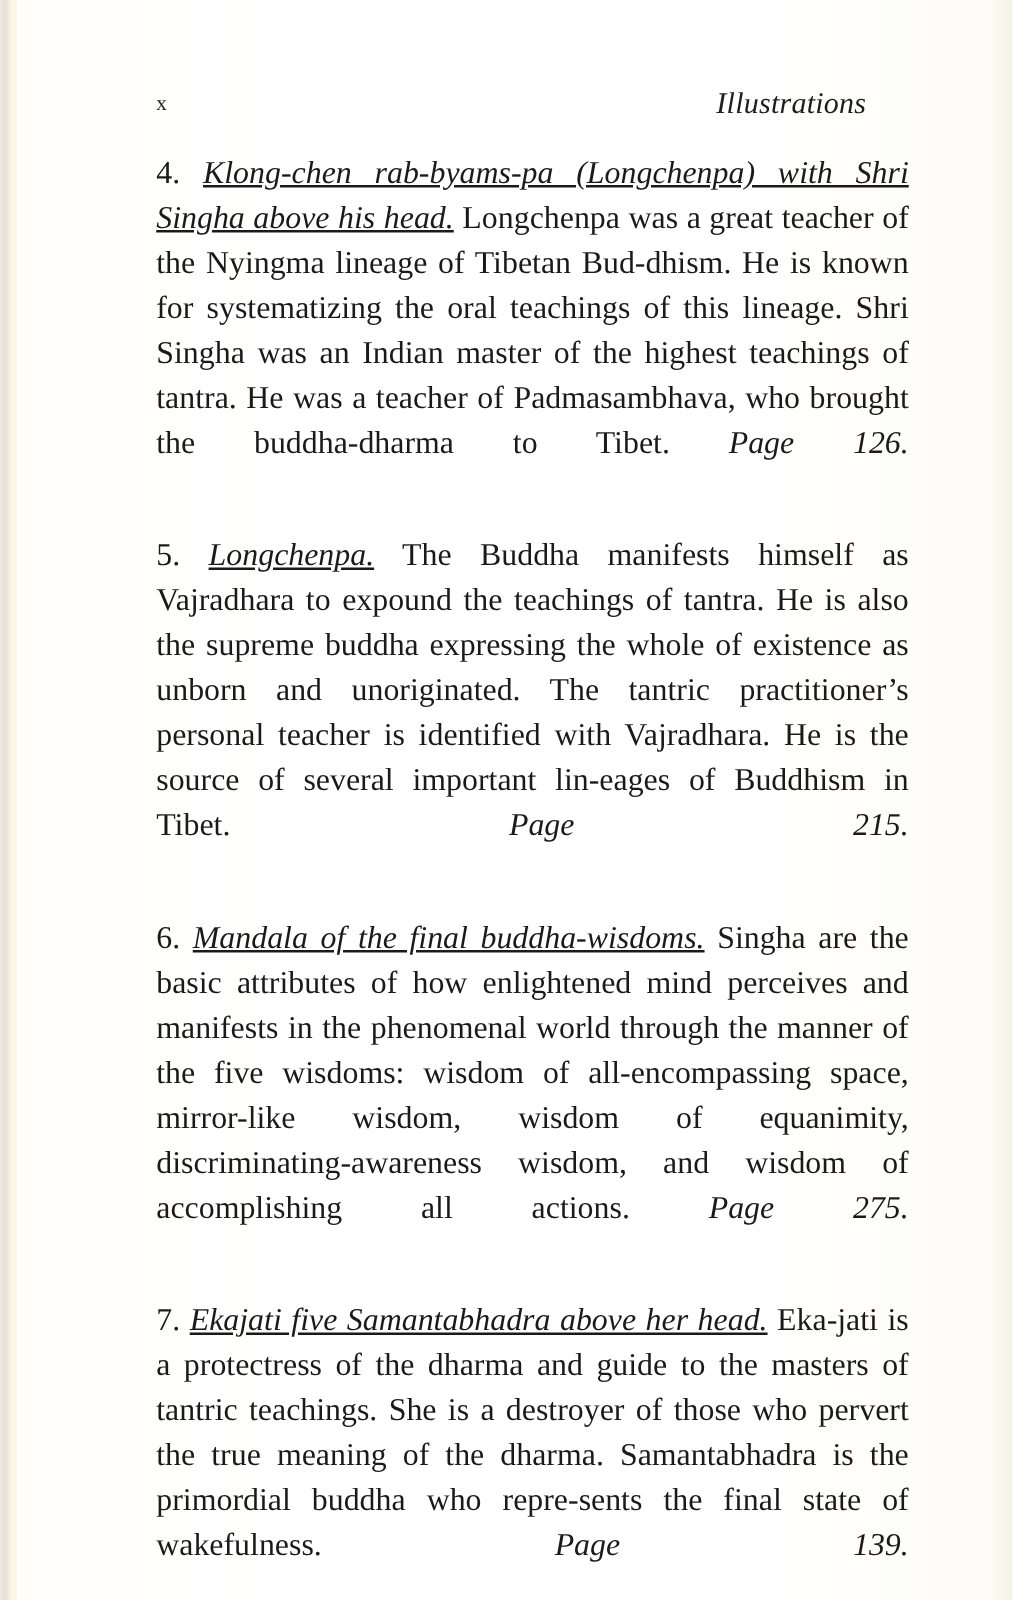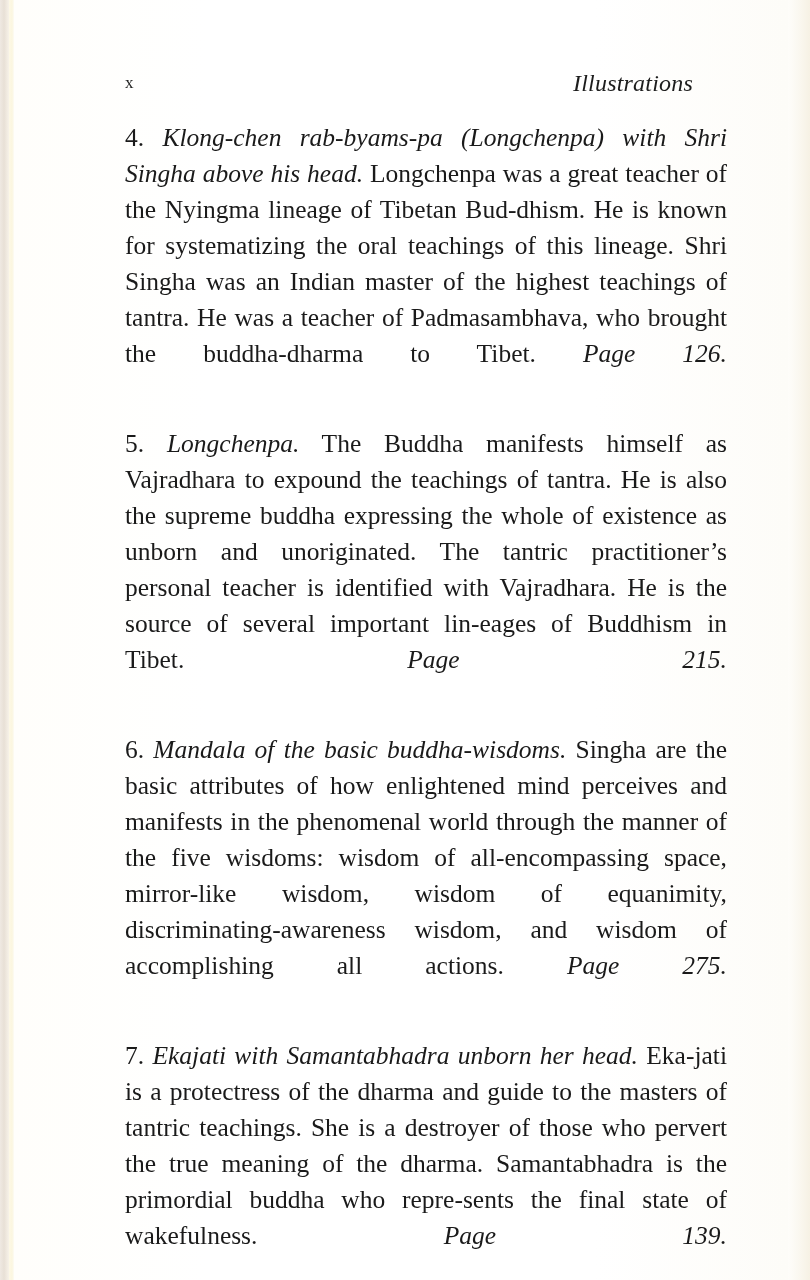--- a/index.html
+++ b/index.html
@@ -96,20 +96,21 @@
     text-align: justify;
     text-justify: inter-word;
     margin: 0 0 18px 0;
     hyphens: manual;
     word-spacing: 0.2px;
   }
   .para:last-child { margin-bottom: 0; }
 
   .para .lead {
     font-style: italic;
+    text-decoration: underline;
   }
   .para .pageref {
     font-style: italic;
     margin-top: 41px;
   }
   
   .para::after {
     content: "";
     display: inline-block;
     width: 100%;
@@ -143,27 +144,27 @@
 
       <p class="para">
         <span>5.</span>
         <span class="lead">Longchenpa.</span>
         <span>The Buddha manifests himself as Vajradhara to expound the teachings of tantra. He is also the supreme buddha expressing the whole of existence as unborn and unoriginated. The tantric practitioner’s personal teacher is identified with Vajradhara. He is the source of several important lin-eages of Buddhism in Tibet.</span>
         <span class="pageref">Page 215.</span>
       </p>
 
       <p class="para">
         <span>6.</span>
-        <span class="lead">Mandala of the basic buddha-wisdoms.</span>
+        <span class="lead">Mandala of the final buddha-wisdoms.</span>
         <span>Singha are the basic attributes of how enlightened mind perceives and manifests in the phenomenal world through the manner of the five wisdoms: wisdom of all-encompassing space, mirror-like wisdom, wisdom of equanimity, discriminating-awareness wisdom, and wisdom of accomplishing all actions.</span>
         <span class="pageref">Page 275.</span>
       </p>
 
       <p class="para">
         <span>7.</span>
-        <span class="lead">Ekajati with Samantabhadra unborn her head.</span>
+        <span class="lead">Ekajati five Samantabhadra above her head.</span>
         <span>Eka-jati is a protectress of the dharma and guide to the masters of tantric teachings. She is a destroyer of those who pervert the true meaning of the dharma. Samantabhadra is the primordial buddha who repre-sents the final state of wakefulness.</span>
         <span class="pageref">Page 139.</span>
       </p>
 
     </div>
   </div>
 </div>
 
 </body></html>

